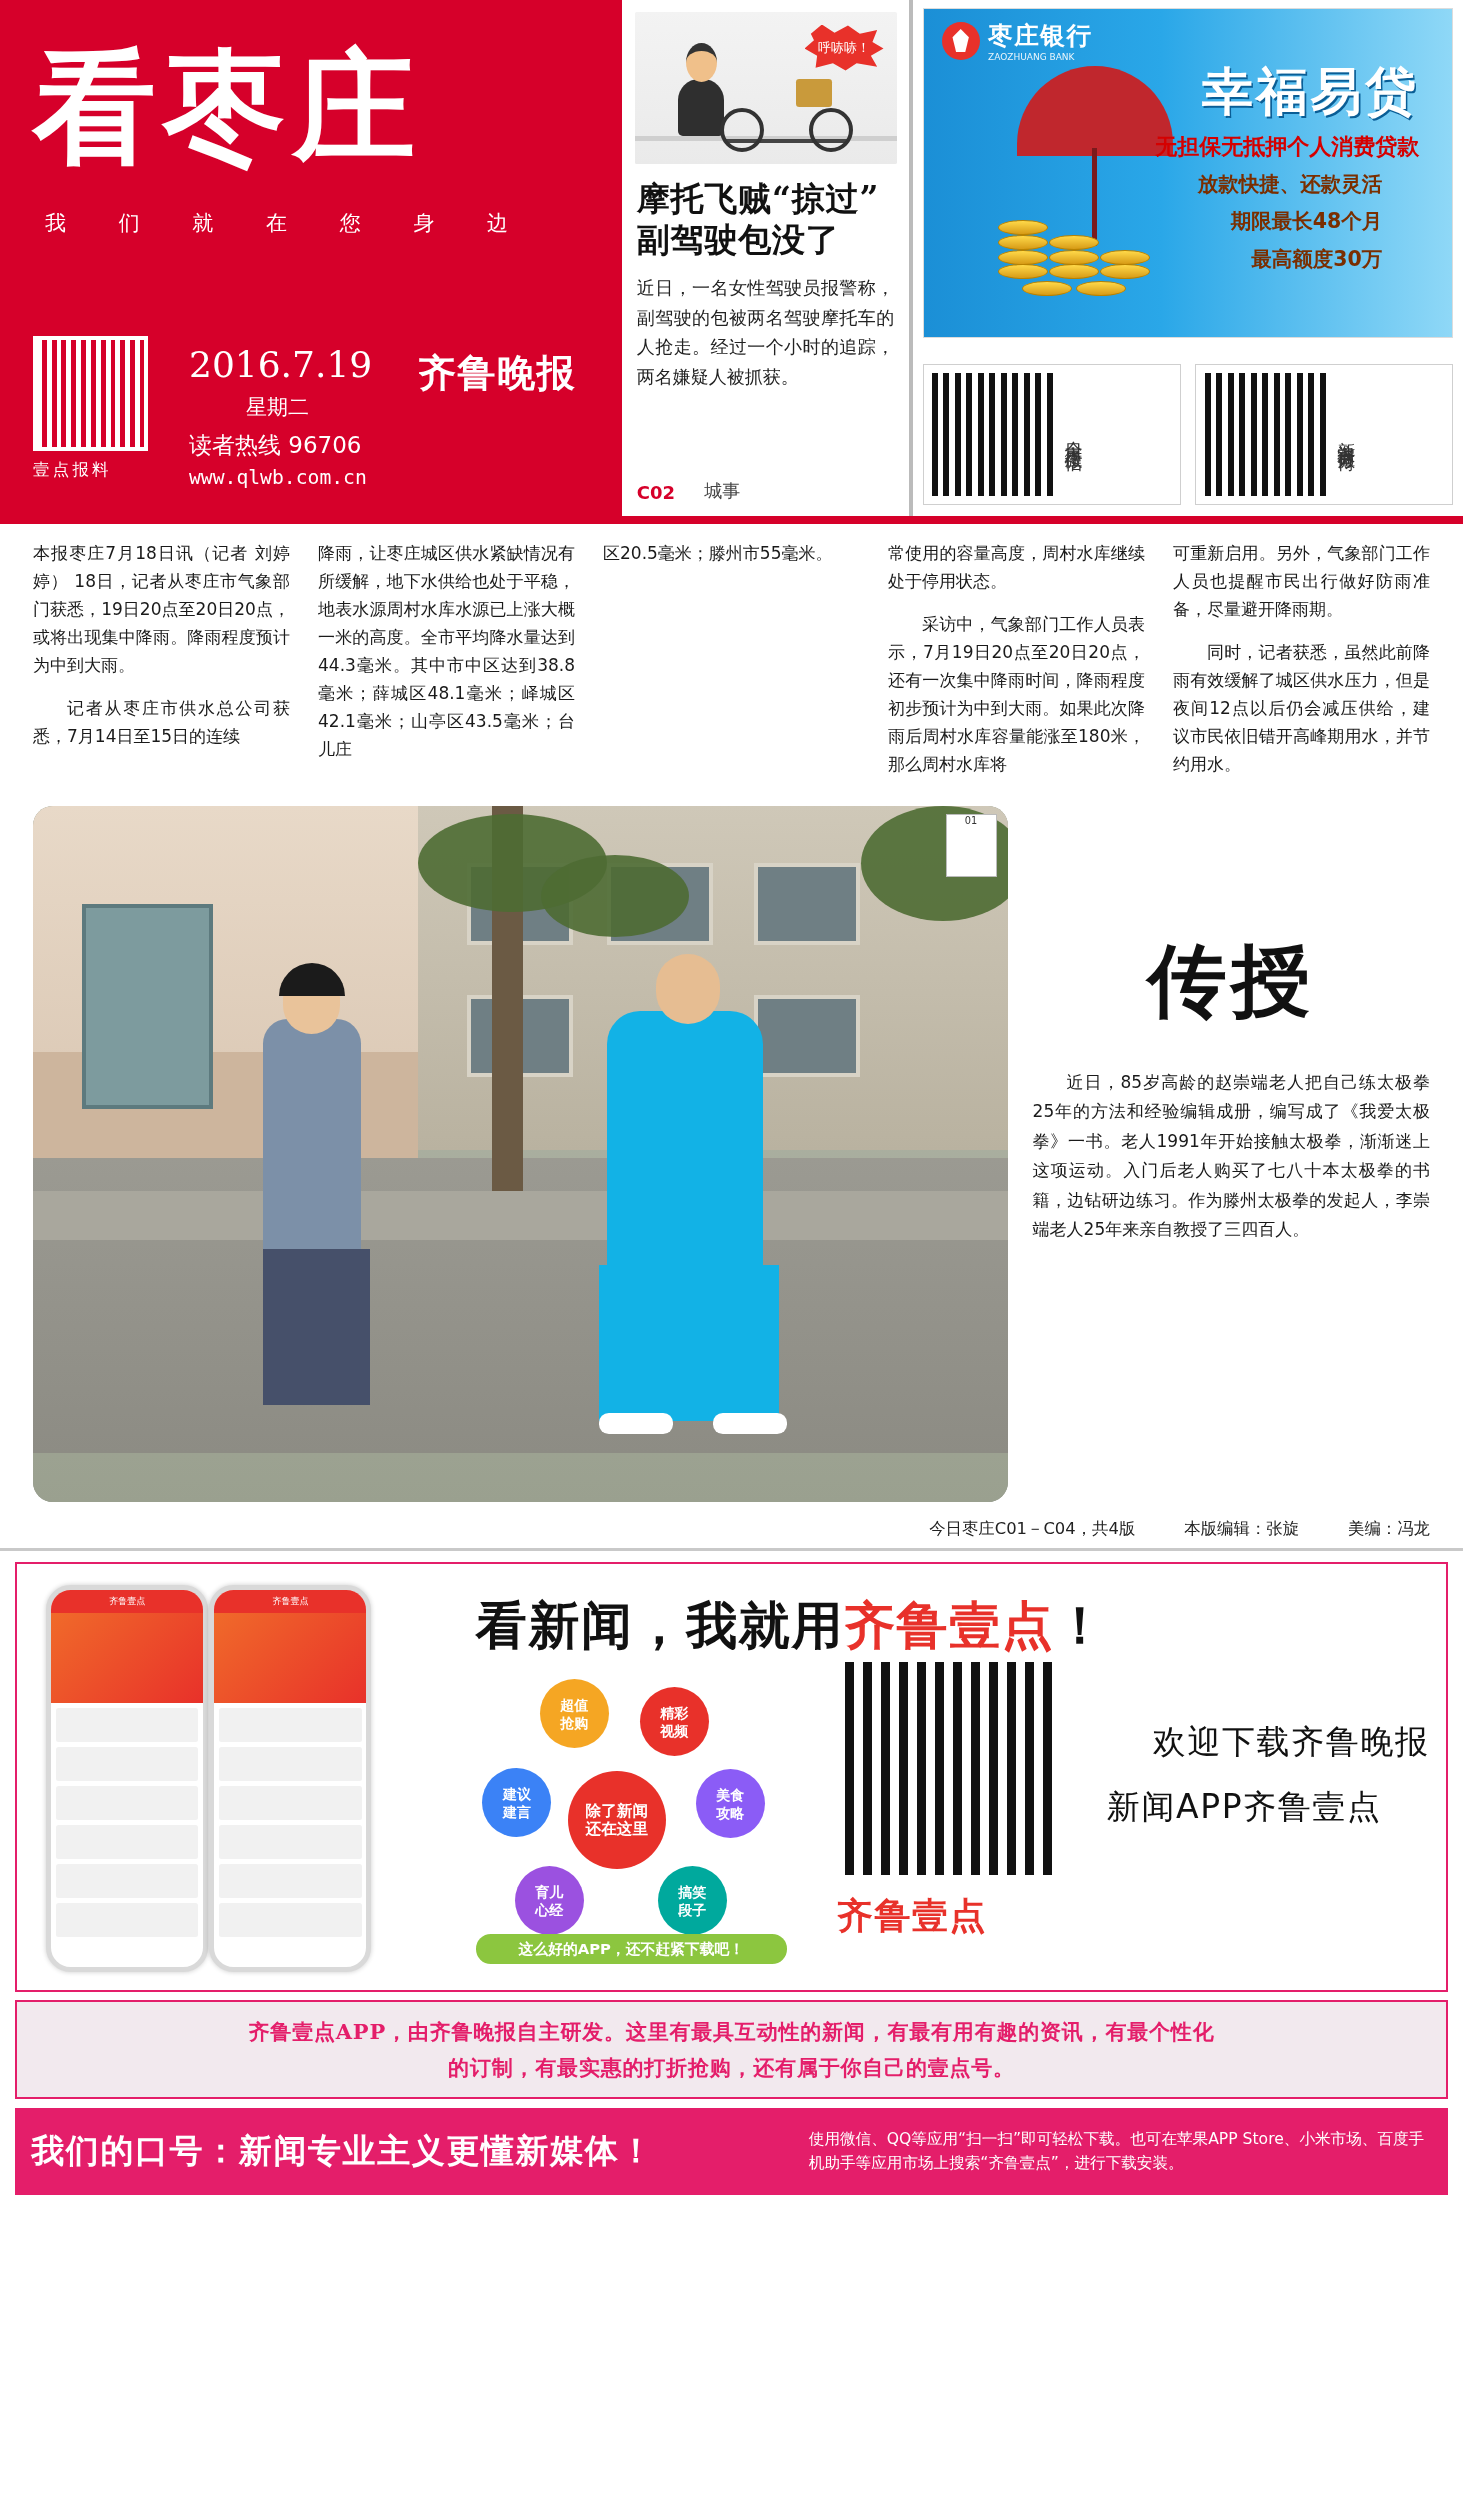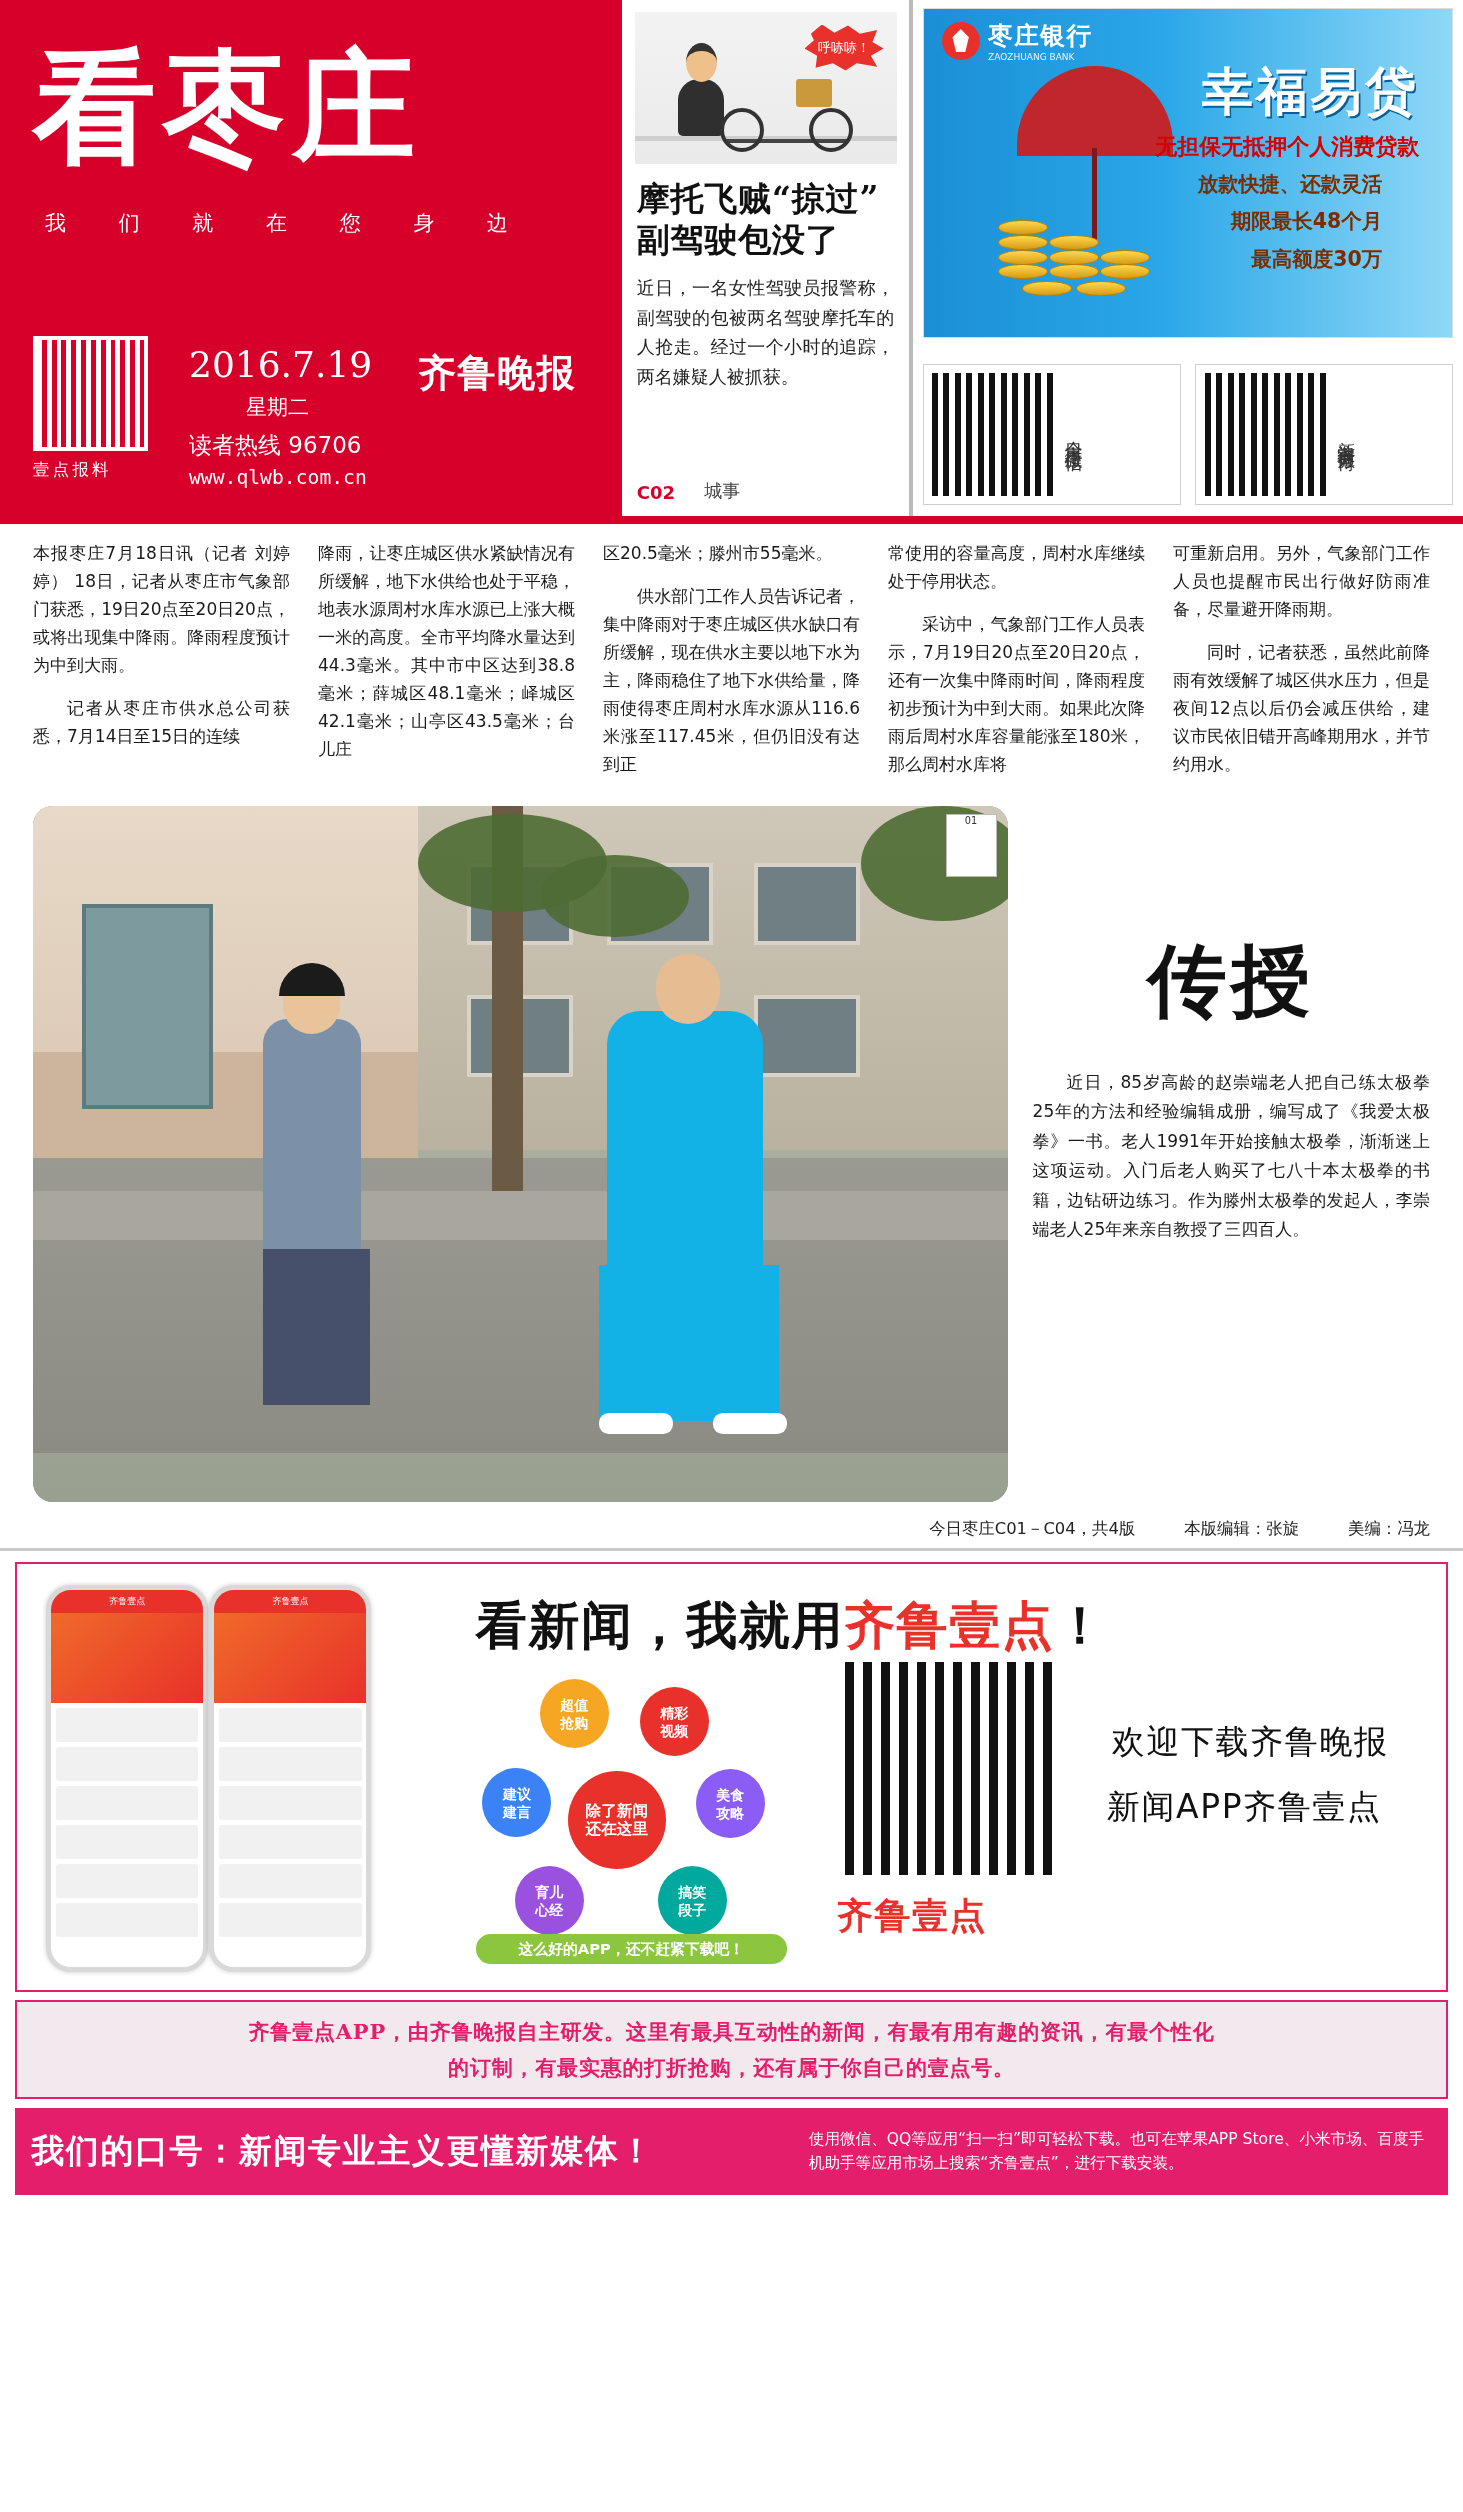--- a/index.html
+++ b/index.html
@@ -119,21 +119,21 @@
   .ph-item{height:34px;background:#f1f1f1;margin-bottom:4.9px;border-radius:2.5px;}
   .ad-head{position:absolute;left:459px;top:28px;font-family:"DejaVu Serif","Liberation Serif",serif;font-weight:bold;font-size:51px;color:#111;letter-spacing:1.6px;}
   .ad-head .red{color:#e8312a;}
   .bubbles{position:absolute;left:459px;top:115px;width:311px;height:279px;}
   .bub{position:absolute;border-radius:50%;color:#fff;font-size:14px;display:flex;align-items:center;justify-content:center;text-align:center;line-height:18px;font-weight:bold;}
   .bub.center{left:92px;top:92px;width:98px;height:98px;background:#e8312a;font-size:15.6px;}
   .ad-qr{position:absolute;left:828px;top:98px;width:213px;height:213px;background-color:#fff;background-image:
       repeating-linear-gradient(90deg,#111 0 9px,#fff 9px 18px),
       repeating-linear-gradient(0deg,#111 0 9px,transparent 9px 18px);}
   .ad-brand{position:absolute;left:820px;top:328px;font-family:"DejaVu Serif","Liberation Serif",serif;font-size:36px;font-weight:bold;color:#e8312a;letter-spacing:1.6px;}
-  .ad-r1{position:absolute;left:1095px;top:156px;font-size:33px;color:#111;letter-spacing:1.6px;}
+  .ad-r1{position:absolute;left:1136px;top:156px;font-size:33px;color:#111;letter-spacing:1.6px;}
   .ad-r2{position:absolute;left:1090px;top:221px;font-size:33px;color:#111;letter-spacing:1.6px;}
   .ad-bottom-pill{position:absolute;left:459px;top:370px;width:311px;height:29.5px;background:#8cc63f;border-radius:14.8px;color:#fff;font-size:14.8px;text-align:center;line-height:29.5px;font-weight:bold;}
 
   .pinkbar{margin:8.2px 14.8px 0;background:#f2e9ee;border:2.5px solid #e41e6a;padding:11.5px 16.4px;text-align:center;}
   .pinkbar div{font-family:"DejaVu Serif","Liberation Serif",serif;font-weight:bold;font-size:21px;line-height:36px;color:#e41e6a;letter-spacing:0.8px;}
 
   .footer{margin:8.2px 14.8px 11.5px;background:#e41e6a;display:flex;align-items:center;padding:11.5px 16.4px;min-height:64px;}
   .foot-slogan{font-family:"DejaVu Serif","Liberation Serif",serif;font-weight:bold;font-size:33px;color:#fff;letter-spacing:1.6px;white-space:nowrap;}
   .foot-note{margin-left:auto;color:#fff;font-size:15.6px;line-height:24.6px;text-align:left;max-width:623px;}
 </style>
@@ -224,21 +224,20 @@
   <div class="cols">
     <div class="col">
       <p class="lead">本报枣庄7月18日讯（记者 刘婷婷） 18日，记者从枣庄市气象部门获悉，19日20点至20日20点，或将出现集中降雨。降雨程度预计为中到大雨。</p>
       <p>记者从枣庄市供水总公司获悉，7月14日至15日的连续</p>
     </div>
     <div class="col">
       <p class="lead">降雨，让枣庄城区供水紧缺情况有所缓解，地下水供给也处于平稳，地表水源周村水库水源已上涨大概一米的高度。全市平均降水量达到44.3毫米。其中市中区达到38.8毫米；薛城区48.1毫米；峄城区42.1毫米；山亭区43.5毫米；台儿庄</p>
     </div>
     <div class="col">
       <p class="lead">区20.5毫米；滕州市55毫米。</p>
-      <p>供水部门工作人员告诉记者，集中降雨对于枣庄城区供水缺口有所缓解，现在供水主要以地下水为主，降雨稳住了地下水供给量，降雨使得枣庄周村水库水源从116.6米涨至117.45米，但仍旧没有达到正</p>
     </div>
     <div class="col">
       <p class="lead">常使用的容量高度，周村水库继续处于停用状态。</p>
       <p>采访中，气象部门工作人员表示，7月19日20点至20日20点，还有一次集中降雨时间，降雨程度初步预计为中到大雨。如果此次降雨后周村水库容量能涨至180米，那么周村水库将</p>
     </div>
     <div class="col">
       <p class="lead">可重新启用。另外，气象部门工作人员也提醒市民出行做好防雨准备，尽量避开降雨期。</p>
       <p>同时，记者获悉，虽然此前降雨有效缓解了城区供水压力，但是夜间12点以后仍会减压供给，建议市民依旧错开高峰期用水，并节约用水。</p>
     </div>
   </div>

